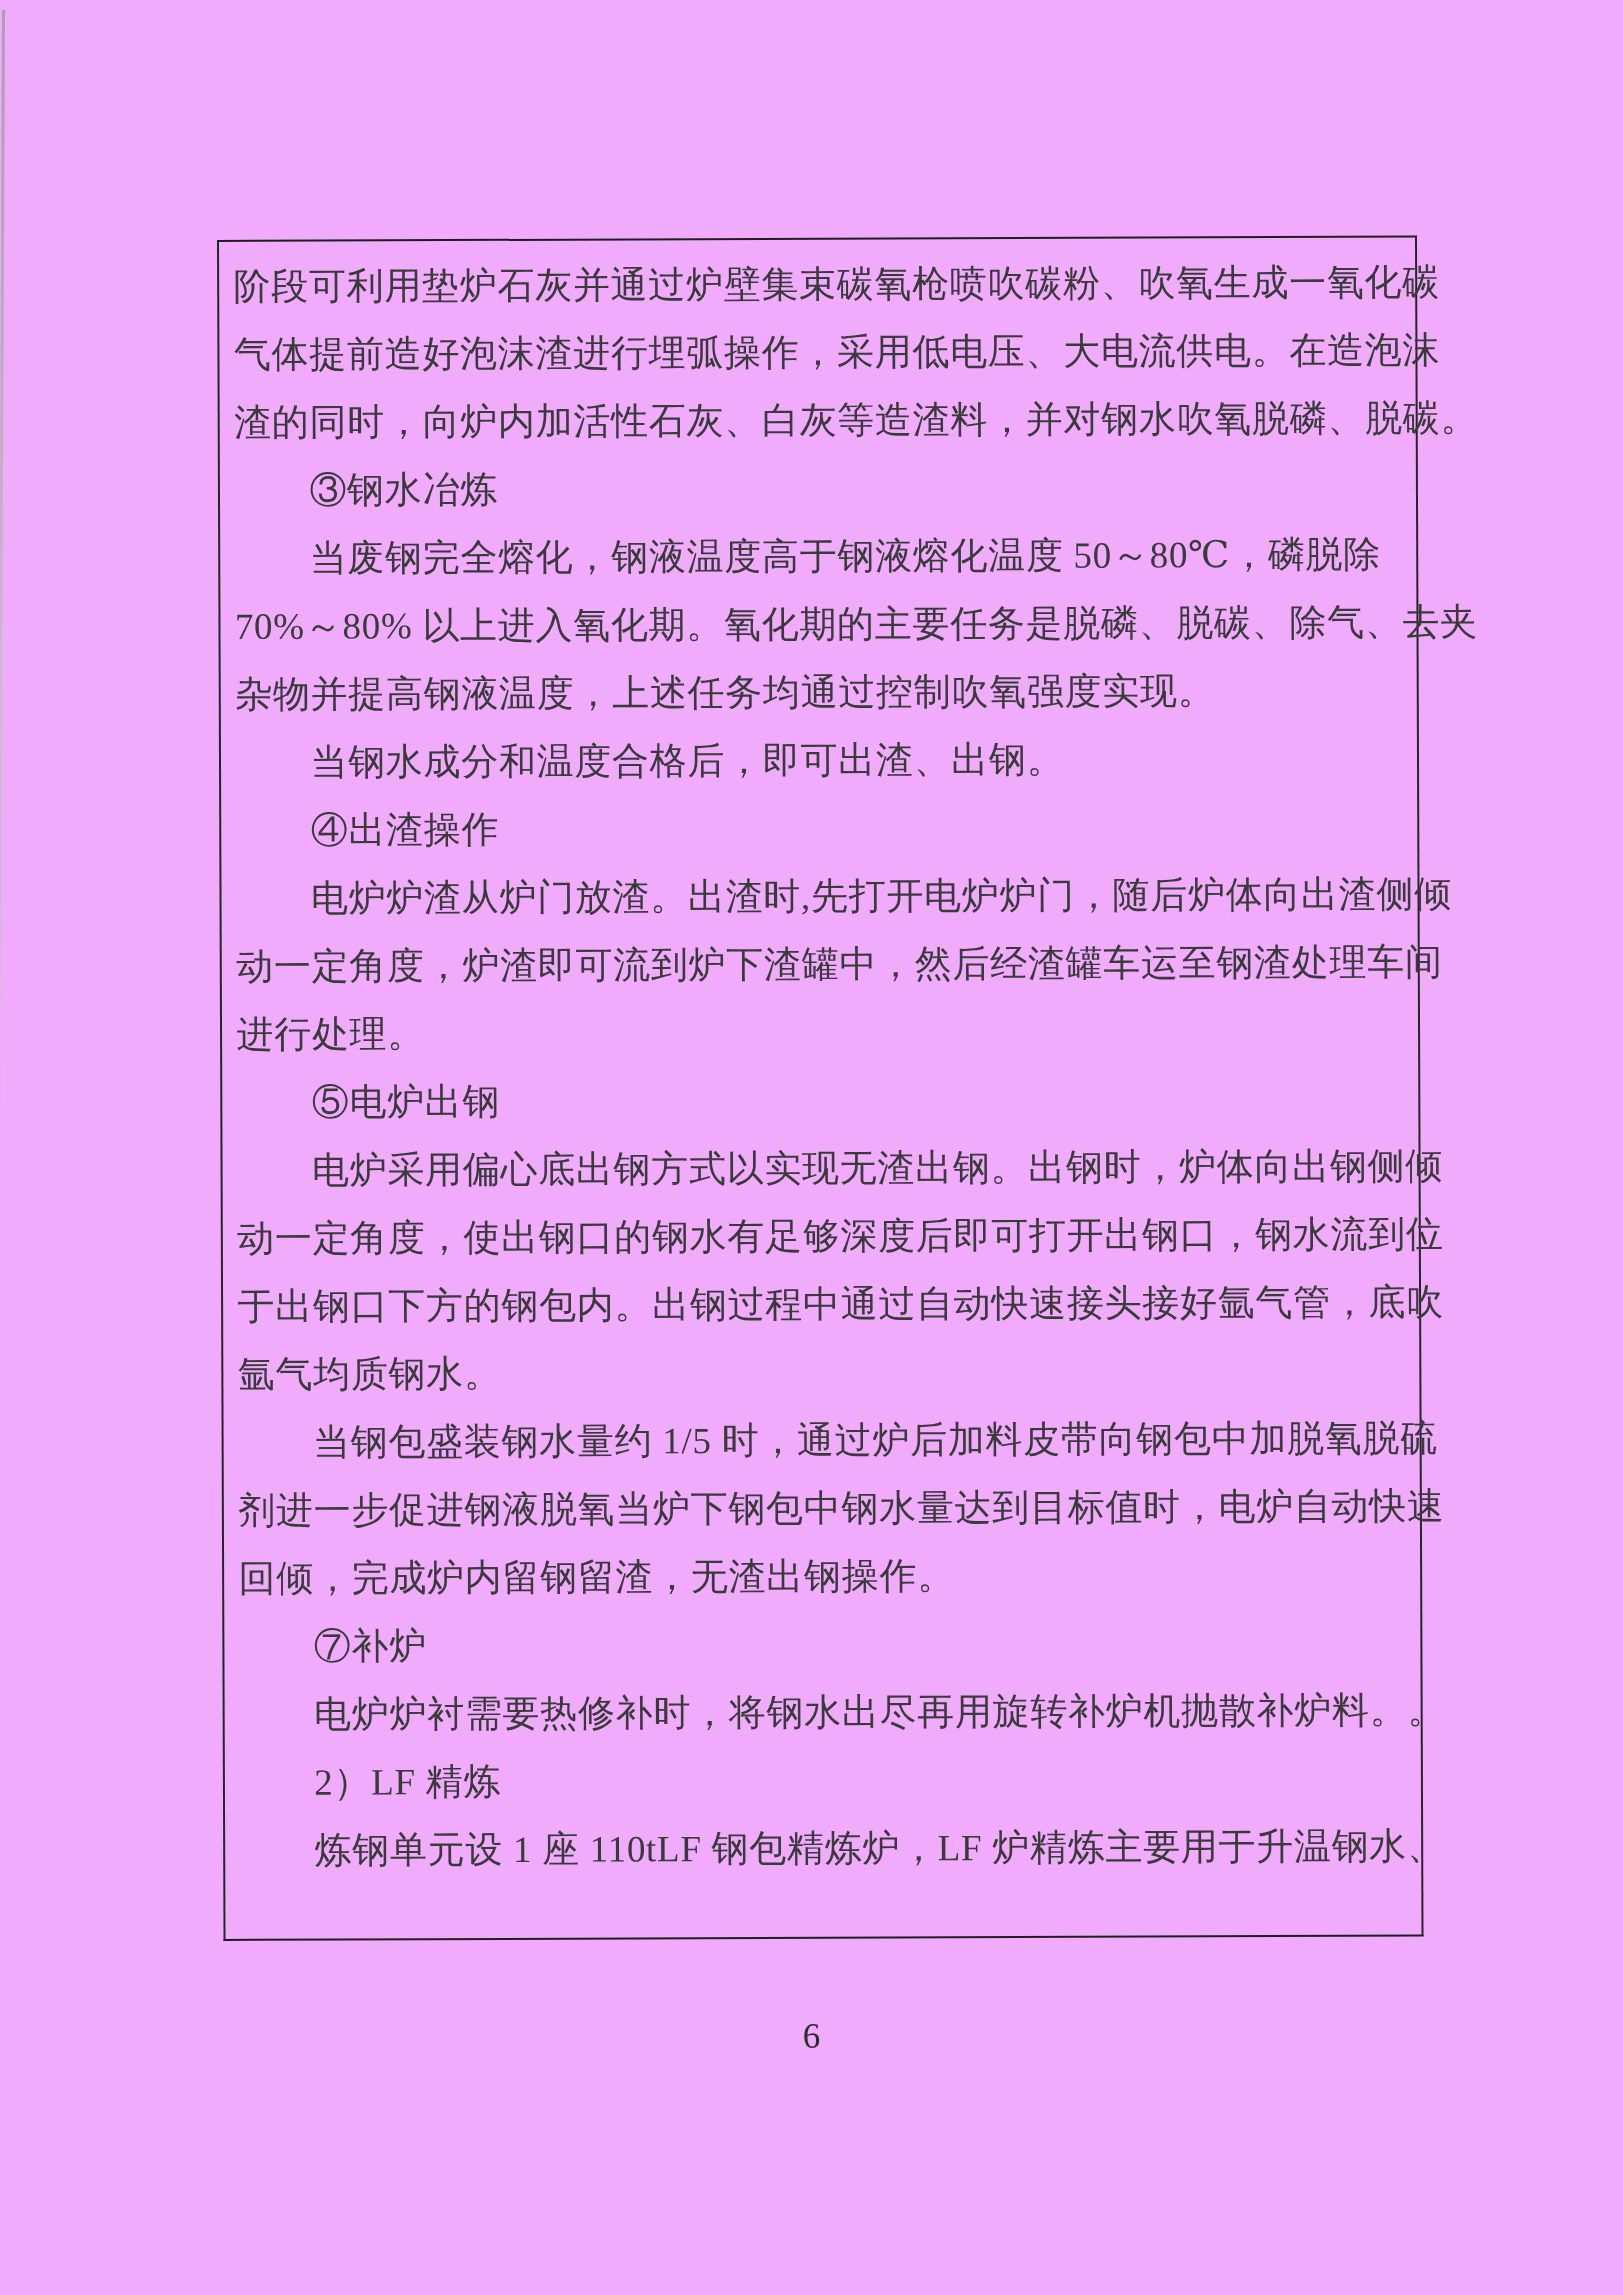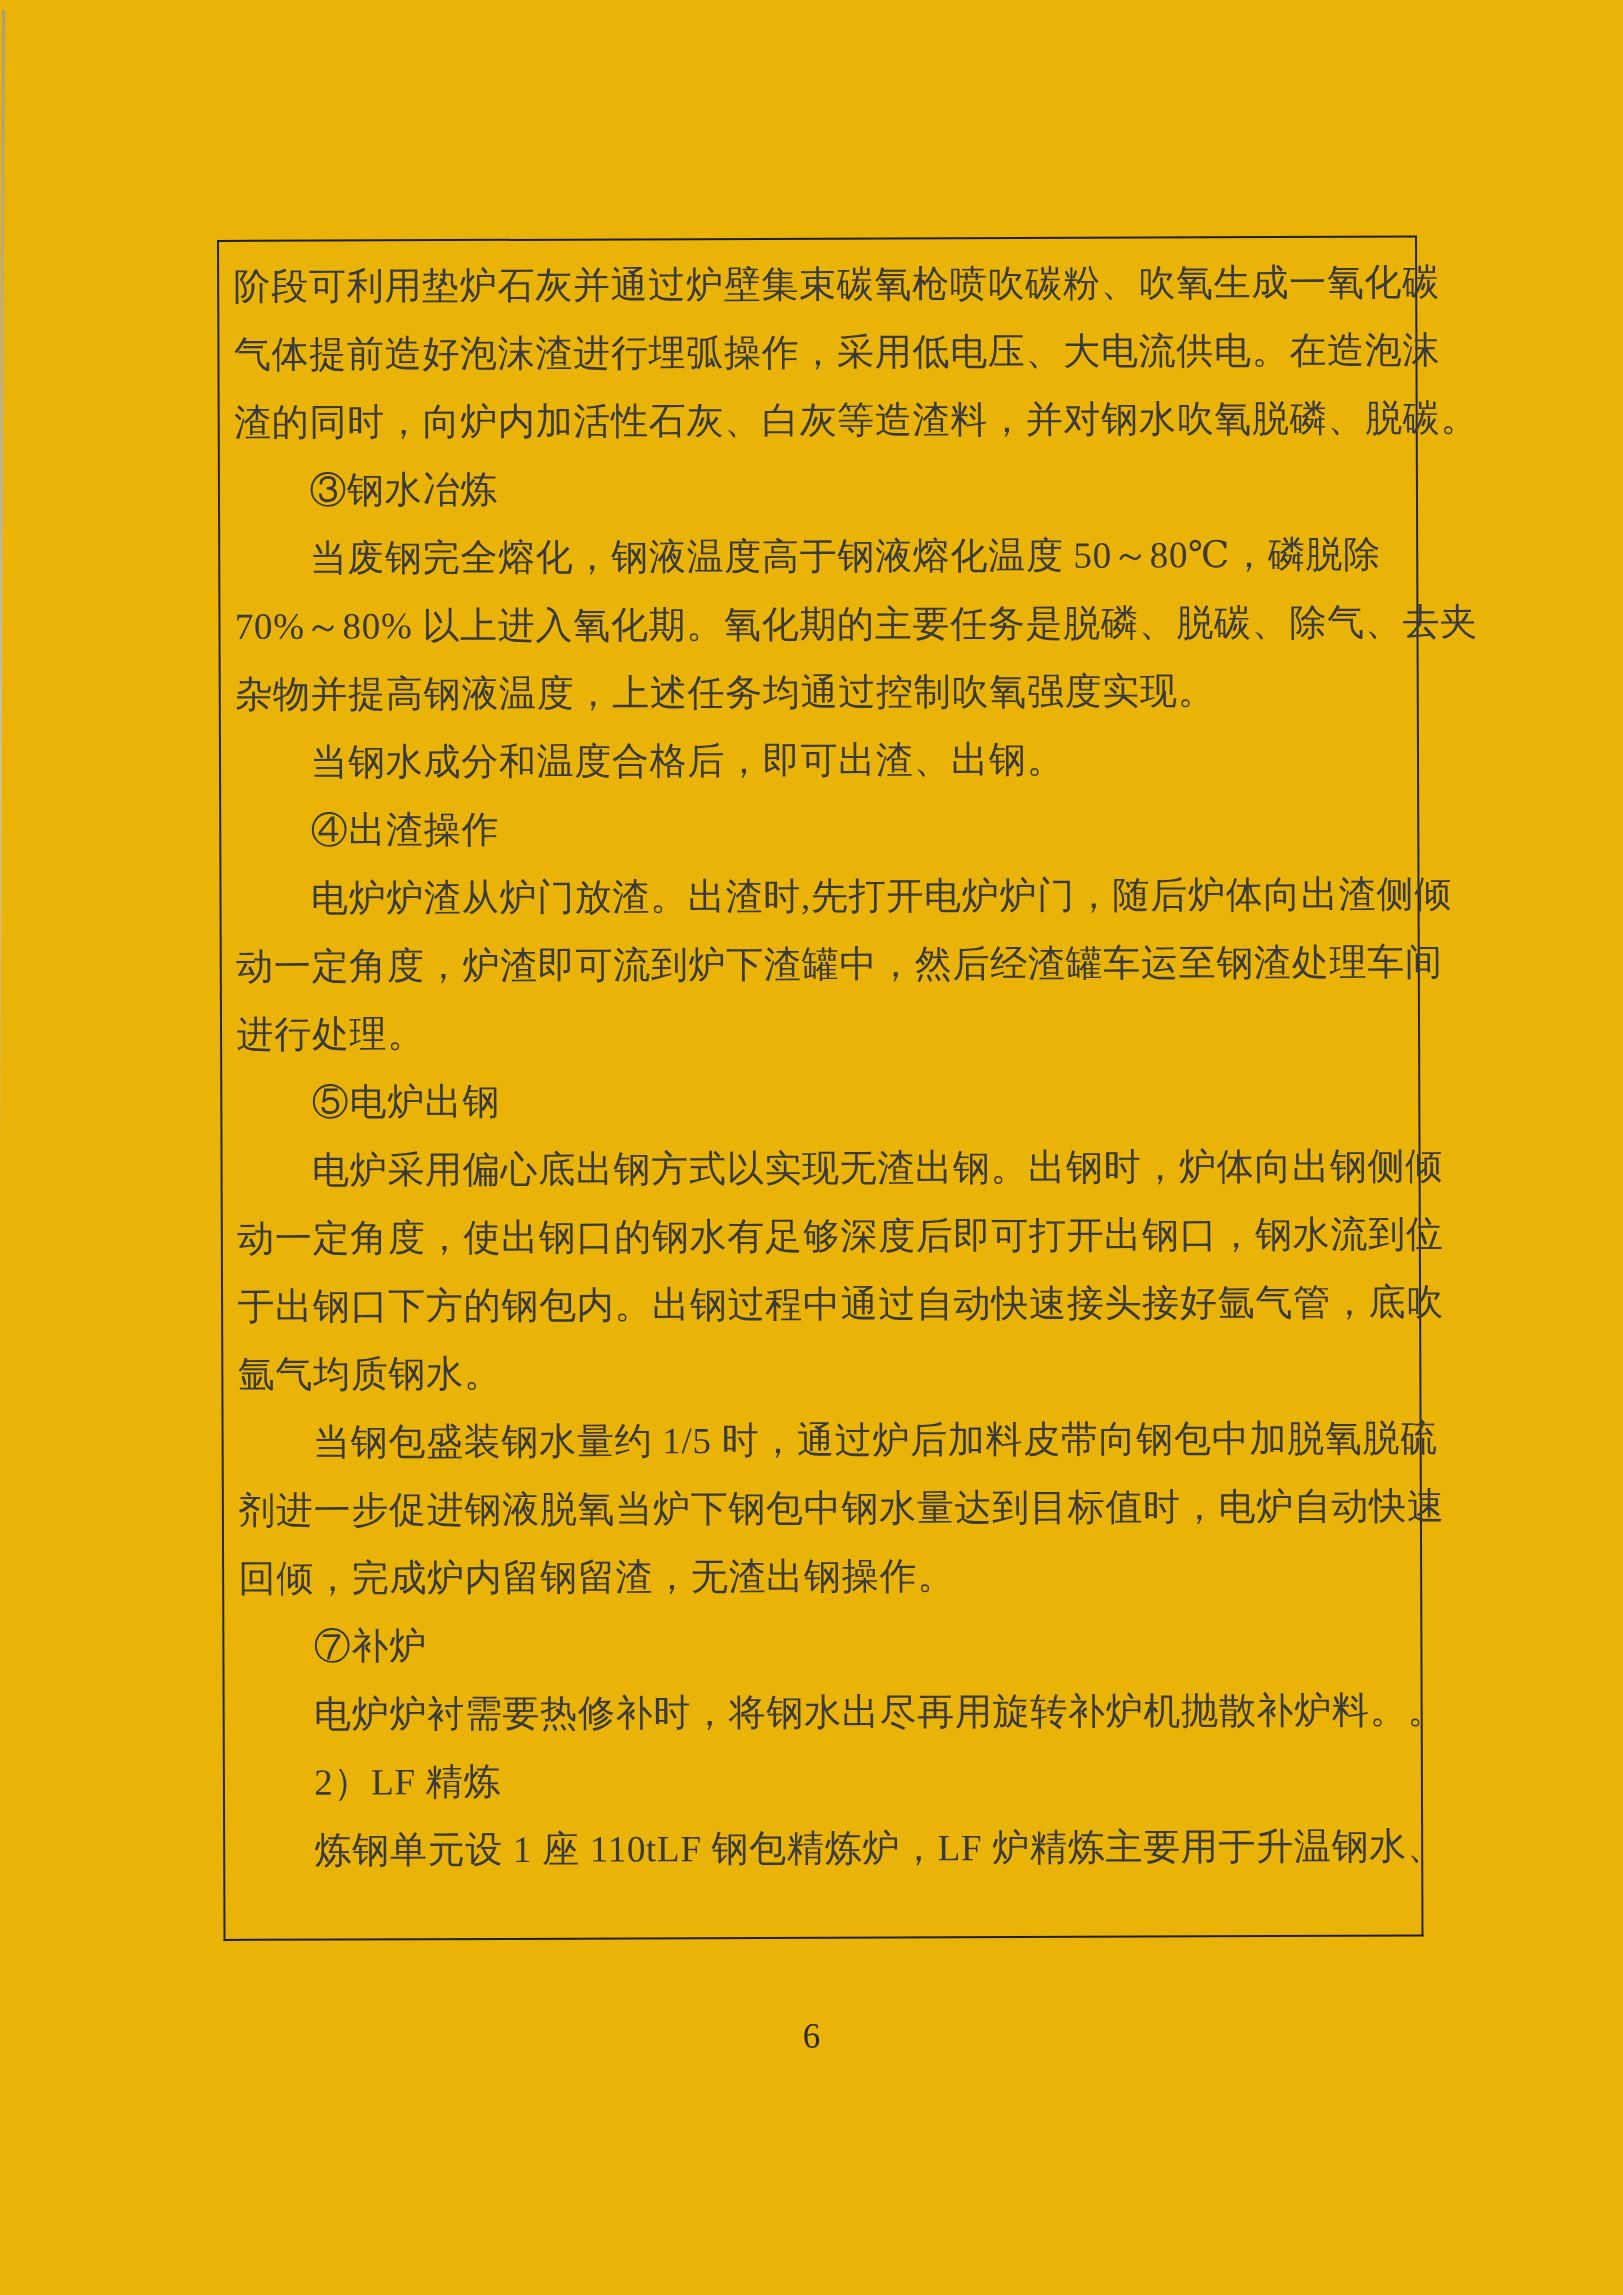--- a/index.html
+++ b/index.html
@@ -4,21 +4,21 @@
 <style>
   html, body {
     margin: 0;
     padding: 0;
     background: #ffffff;
   }
   .page {
     position: relative;
     width: 1623px;
     height: 2295px;
-    background: #eab308;
+    background: #f0abfc;
     overflow: hidden;
     font-family: "Liberation Serif", "DejaVu Serif", serif;
   }
   
   .edge-artifact {
     position: absolute;
     left: 2px;
     top: 9.8px;
     width: 2.6px;
     height: 1885px;

